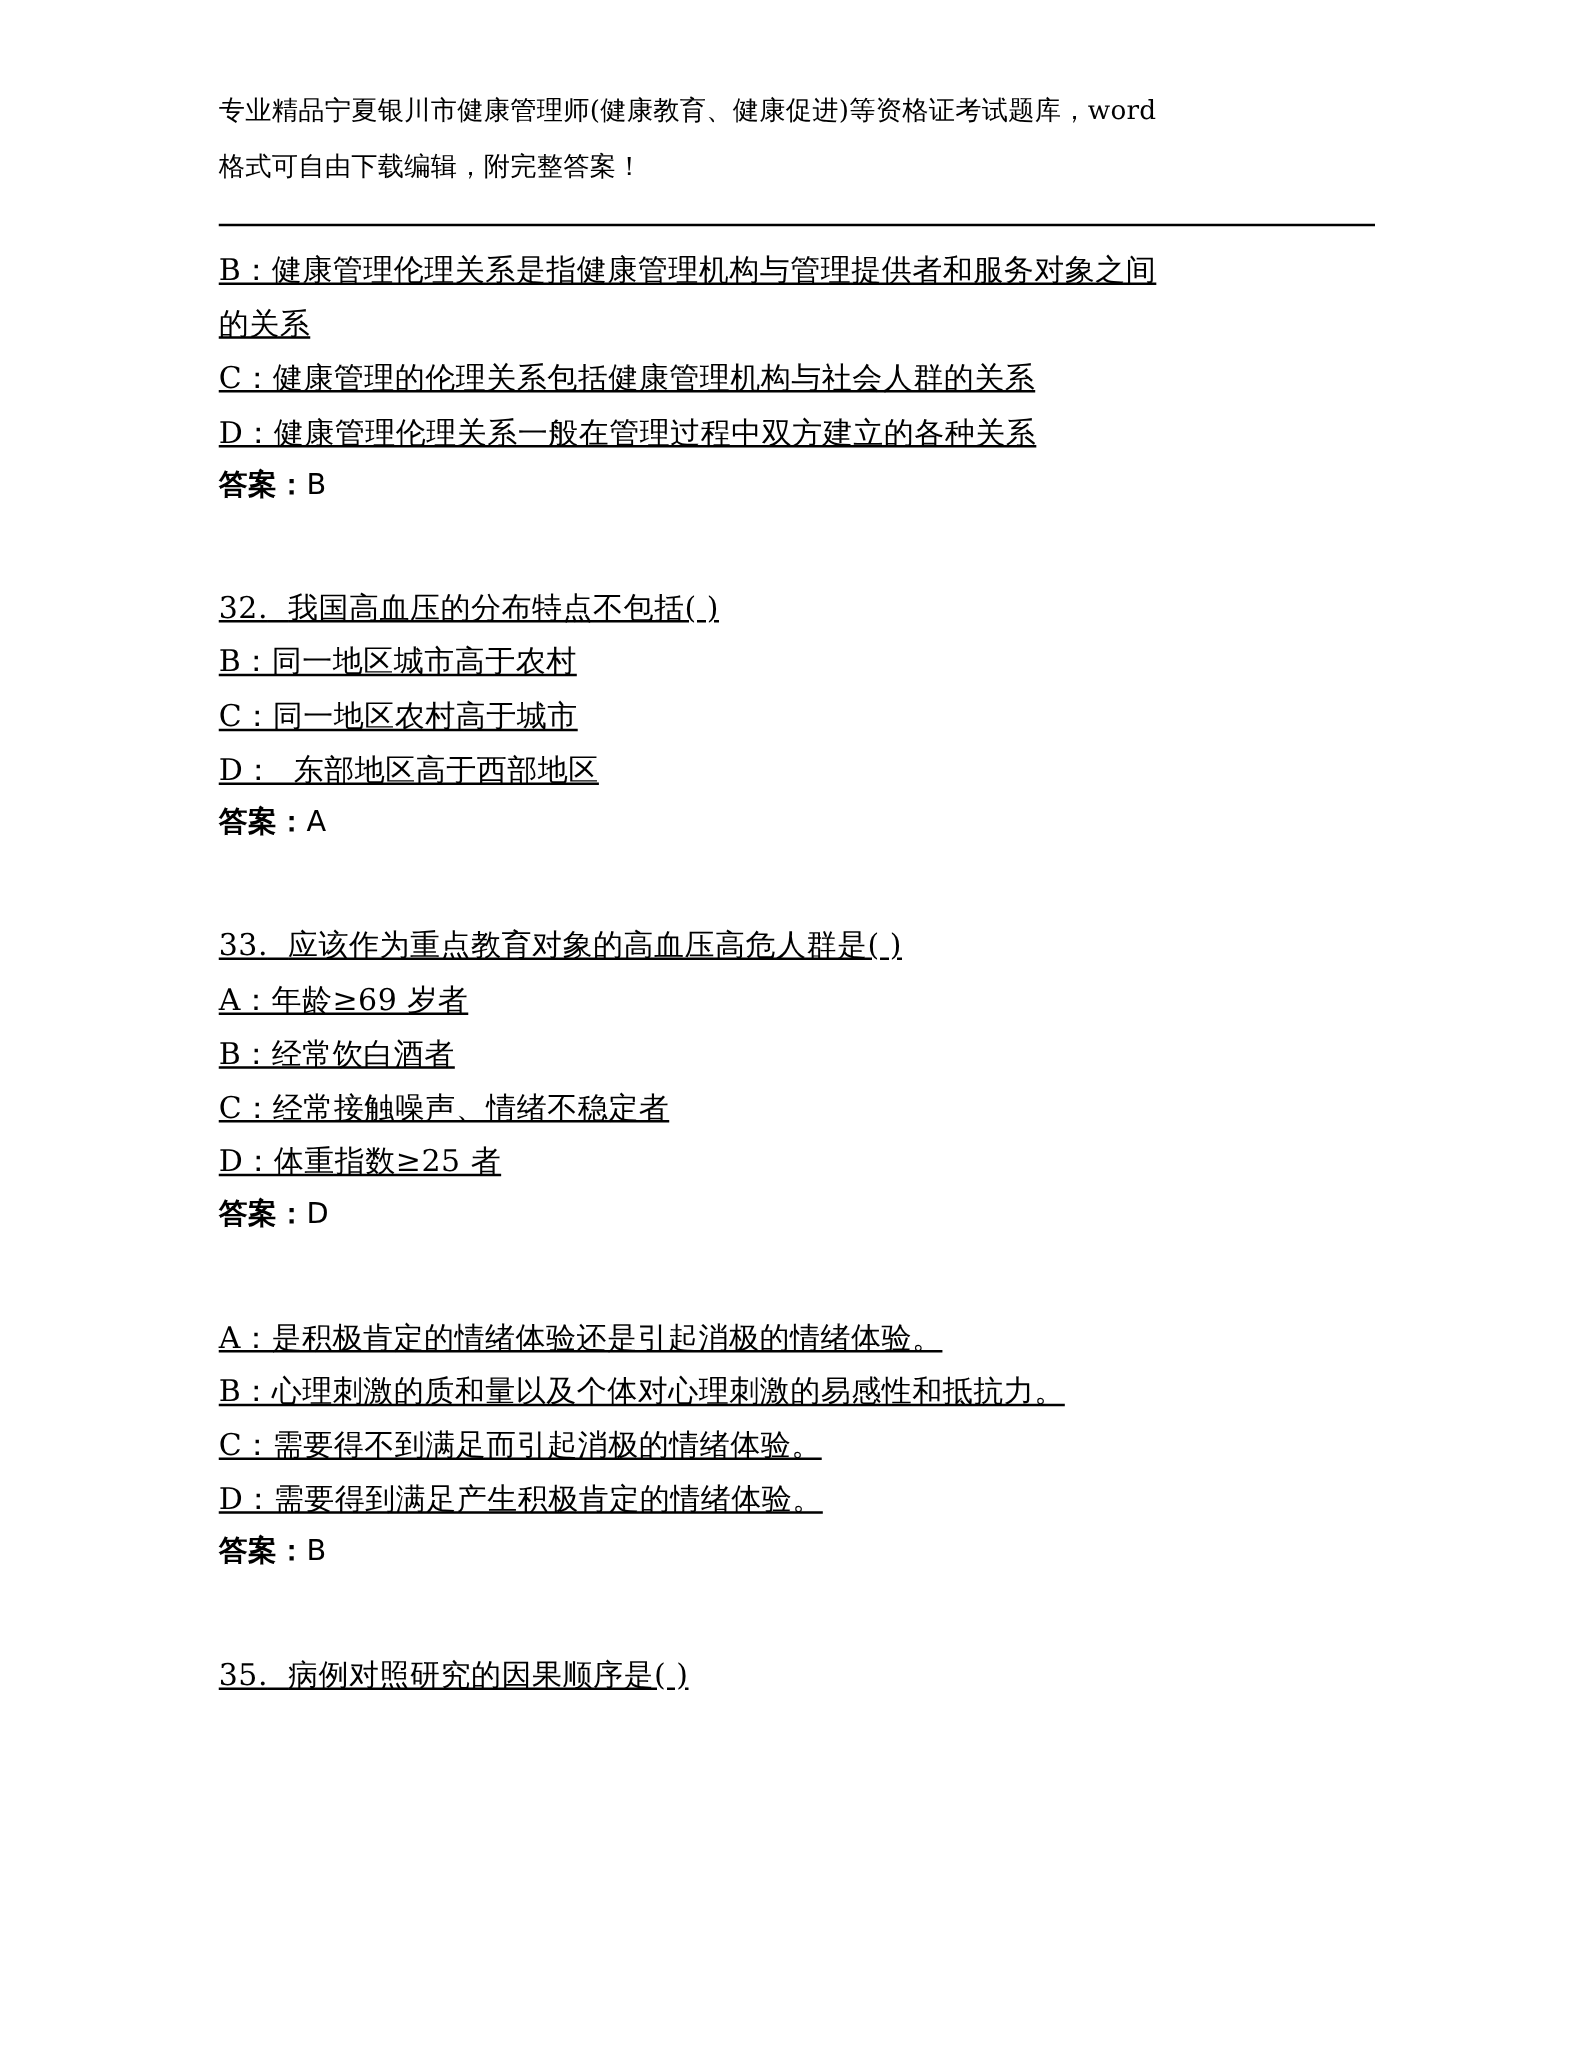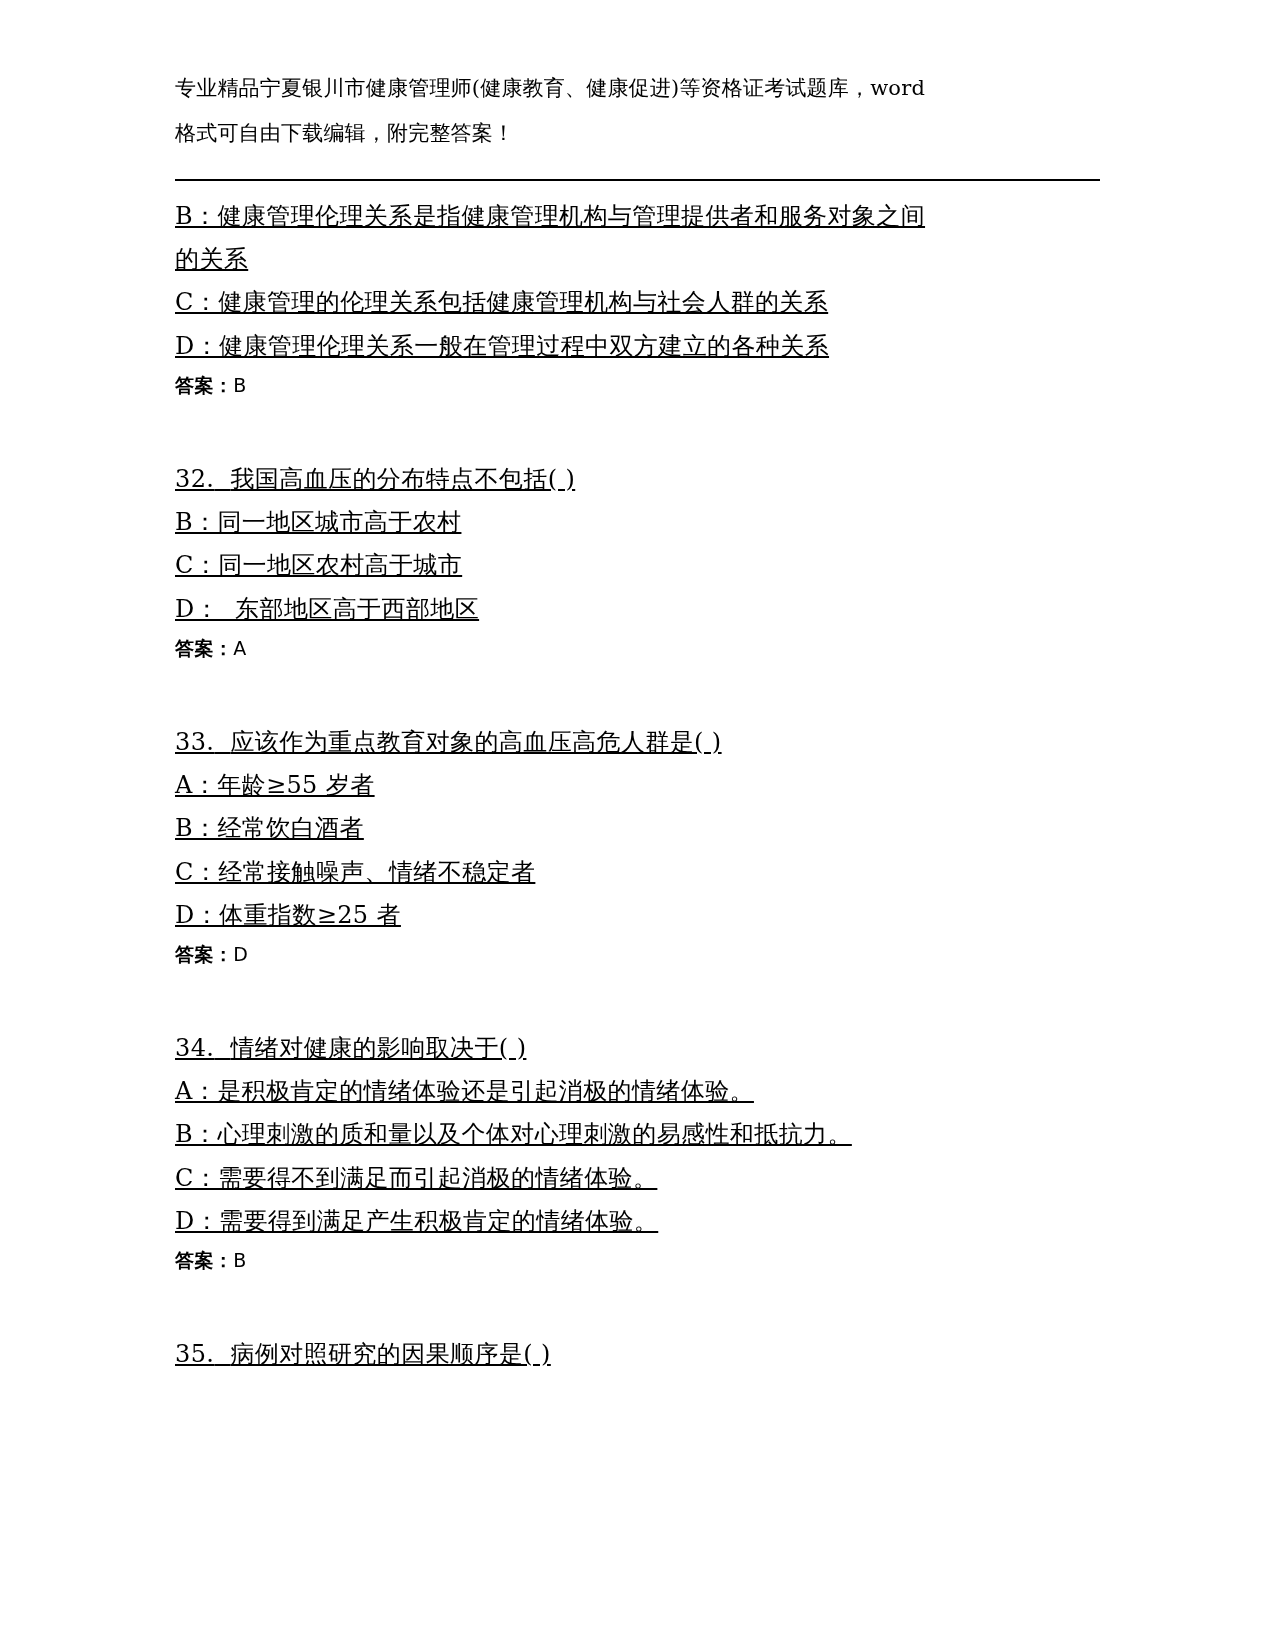--- a/index.html
+++ b/index.html
@@ -59,21 +59,21 @@
     white-space: pre-wrap;
     text-decoration: underline;
   }
   .qtitle {
     font-size: 24px;
     line-height: 1.80;
     letter-spacing: 0.4px;
     text-decoration: underline;
   }
   .answer {
-    font-size: 19px;
+    font-size: 23px;
     line-height: 1.80;
     font-family: "DejaVu Sans", "Liberation Sans", sans-serif;
     font-weight: 700;
     letter-spacing: 0.4px;
   }
   .answer .ans-val {
     font-weight: 400;
   }
 </style>
 </head>
@@ -105,31 +105,30 @@
       <div class="line">B：同一地区城市高于农村</div>
       <div class="line">C：同一地区农村高于城市</div>
       <div class="line">D：  东部地区高于西部地区</div>
       <div class="answer"><span>答案：</span><span class="ans-val">A</span></div>
     </div>
 
     <div class="q-gap"></div>
 
     <div class="q-block">
       <div class="qtitle"><span>33.</span>&nbsp;&nbsp;<span>应该作为重点教育对象的高血压高危人群是(        )</span></div>
-      <div class="line">A：年龄≥55 岁者</div>
+      <div class="line">A：年龄≥69 岁者</div>
       <div class="line">B：经常饮白酒者</div>
       <div class="line">C：经常接触噪声、情绪不稳定者</div>
       <div class="line">D：体重指数≥25 者</div>
       <div class="answer"><span>答案：</span><span class="ans-val">D</span></div>
     </div>
 
     <div class="q-gap"></div>
 
     <div class="q-block">
-      <div class="qtitle"><span>34.</span>&nbsp;&nbsp;<span>情绪对健康的影响取决于(        )</span></div>
       <div class="line">A：是积极肯定的情绪体验还是引起消极的情绪体验。</div>
       <div class="line">B：心理刺激的质和量以及个体对心理刺激的易感性和抵抗力。</div>
       <div class="line">C：需要得不到满足而引起消极的情绪体验。</div>
       <div class="line">D：需要得到满足产生积极肯定的情绪体验。</div>
       <div class="answer"><span>答案：</span><span class="ans-val">B</span></div>
     </div>
 
     <div class="q-gap"></div>
 
     <div class="q-block">

